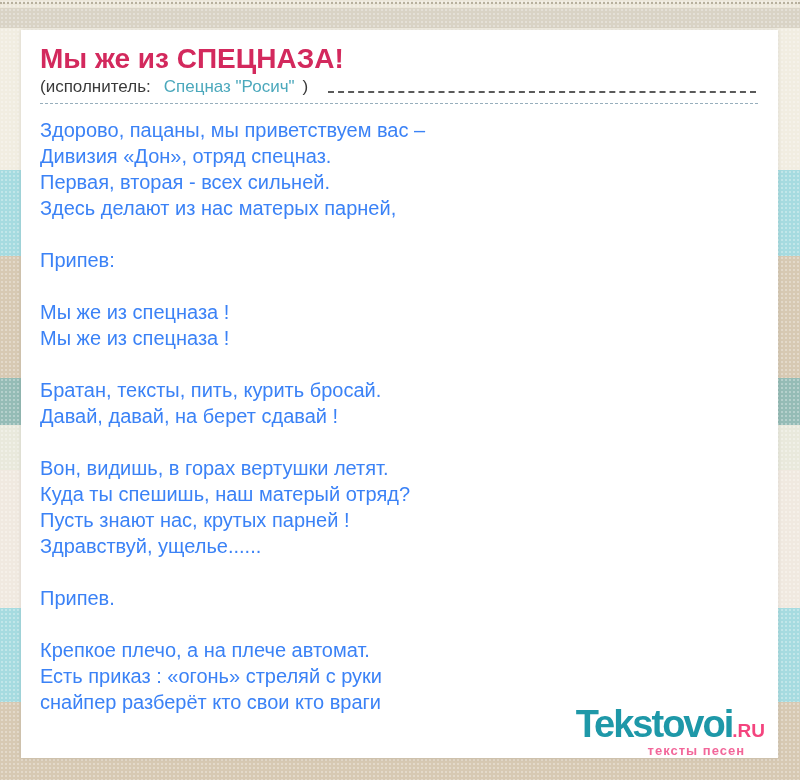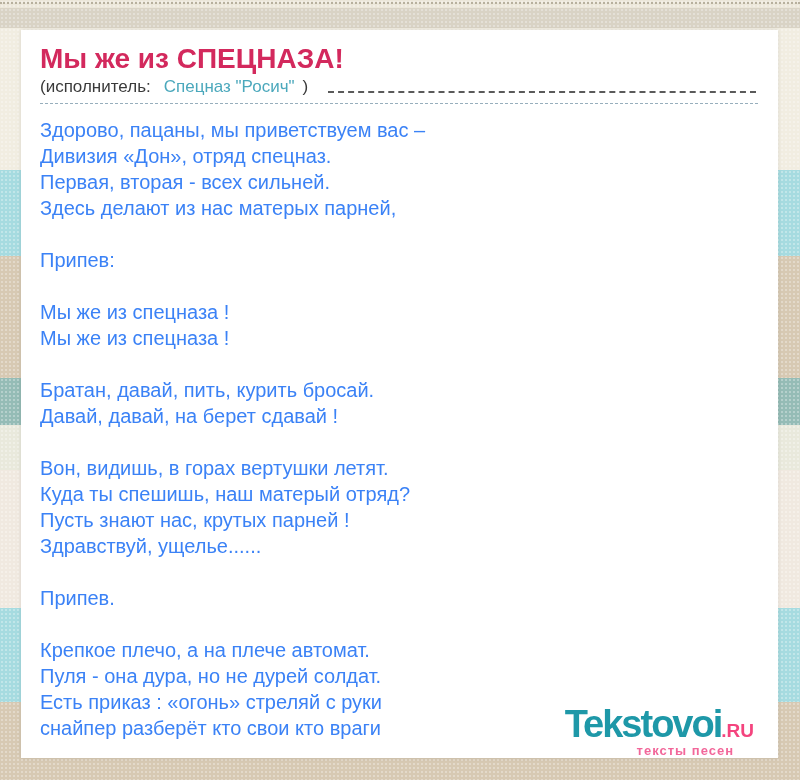--- a/index.html
+++ b/index.html
@@ -87,21 +87,21 @@
     color: #3b82f6;
   }
   .lyric-line {
     min-height: 26px;
     line-height: 26px;
     white-space: pre;
   }
   
   .logo {
     position: absolute;
-    right: 24px;
+    right: 13px;
     bottom: 1px;
     text-align: right;
     cursor: pointer;
     line-height: 1;
   }
   .logo-main {
     font-size: 38px;
     font-weight: bold;
     letter-spacing: -2px;
     color: var(--logo-teal, #1e98a8);
@@ -158,32 +158,31 @@
       <div class="lyric-line">Здорово, пацаны, мы приветствуем вас –</div>
       <div class="lyric-line">Дивизия «Дон», отряд спецназ.</div>
       <div class="lyric-line">Первая, вторая - всех сильней.</div>
       <div class="lyric-line">Здесь делают из нас матерых парней,</div>
       <div class="lyric-line">&nbsp;</div>
       <div class="lyric-line">Припев:</div>
       <div class="lyric-line">&nbsp;</div>
       <div class="lyric-line">Мы же из спецназа !</div>
       <div class="lyric-line">Мы же из спецназа !</div>
       <div class="lyric-line">&nbsp;</div>
-      <div class="lyric-line">Братан, давай, пить, курить бросай.</div>
+      <div class="lyric-line">Братан, тексты, пить, курить бросай.</div>
       <div class="lyric-line">Давай, давай, на берет сдавай !</div>
       <div class="lyric-line">&nbsp;</div>
       <div class="lyric-line">Вон, видишь, в горах вертушки летят.</div>
       <div class="lyric-line">Куда ты спешишь, наш матерый отряд?</div>
       <div class="lyric-line">Пусть знают нас, крутых парней !</div>
       <div class="lyric-line">Здравствуй, ущелье......</div>
       <div class="lyric-line">&nbsp;</div>
       <div class="lyric-line">Припев.</div>
       <div class="lyric-line">&nbsp;</div>
       <div class="lyric-line">Крепкое плечо, а на плече автомат.</div>
-      <div class="lyric-line">Пуля - она дура, но не дурей солдат.</div>
       <div class="lyric-line">Есть приказ : «огонь» стреляй с руки</div>
       <div class="lyric-line">снайпер разберёт кто свои кто враги</div>
     </div>
 
   <div class="logo">
     <div>
       <span class="logo-main">Tekstovoi</span><span class="logo-tld">.RU</span>
     </div>
     <div class="logo-tagline">тексты песен</div>
   </div>

